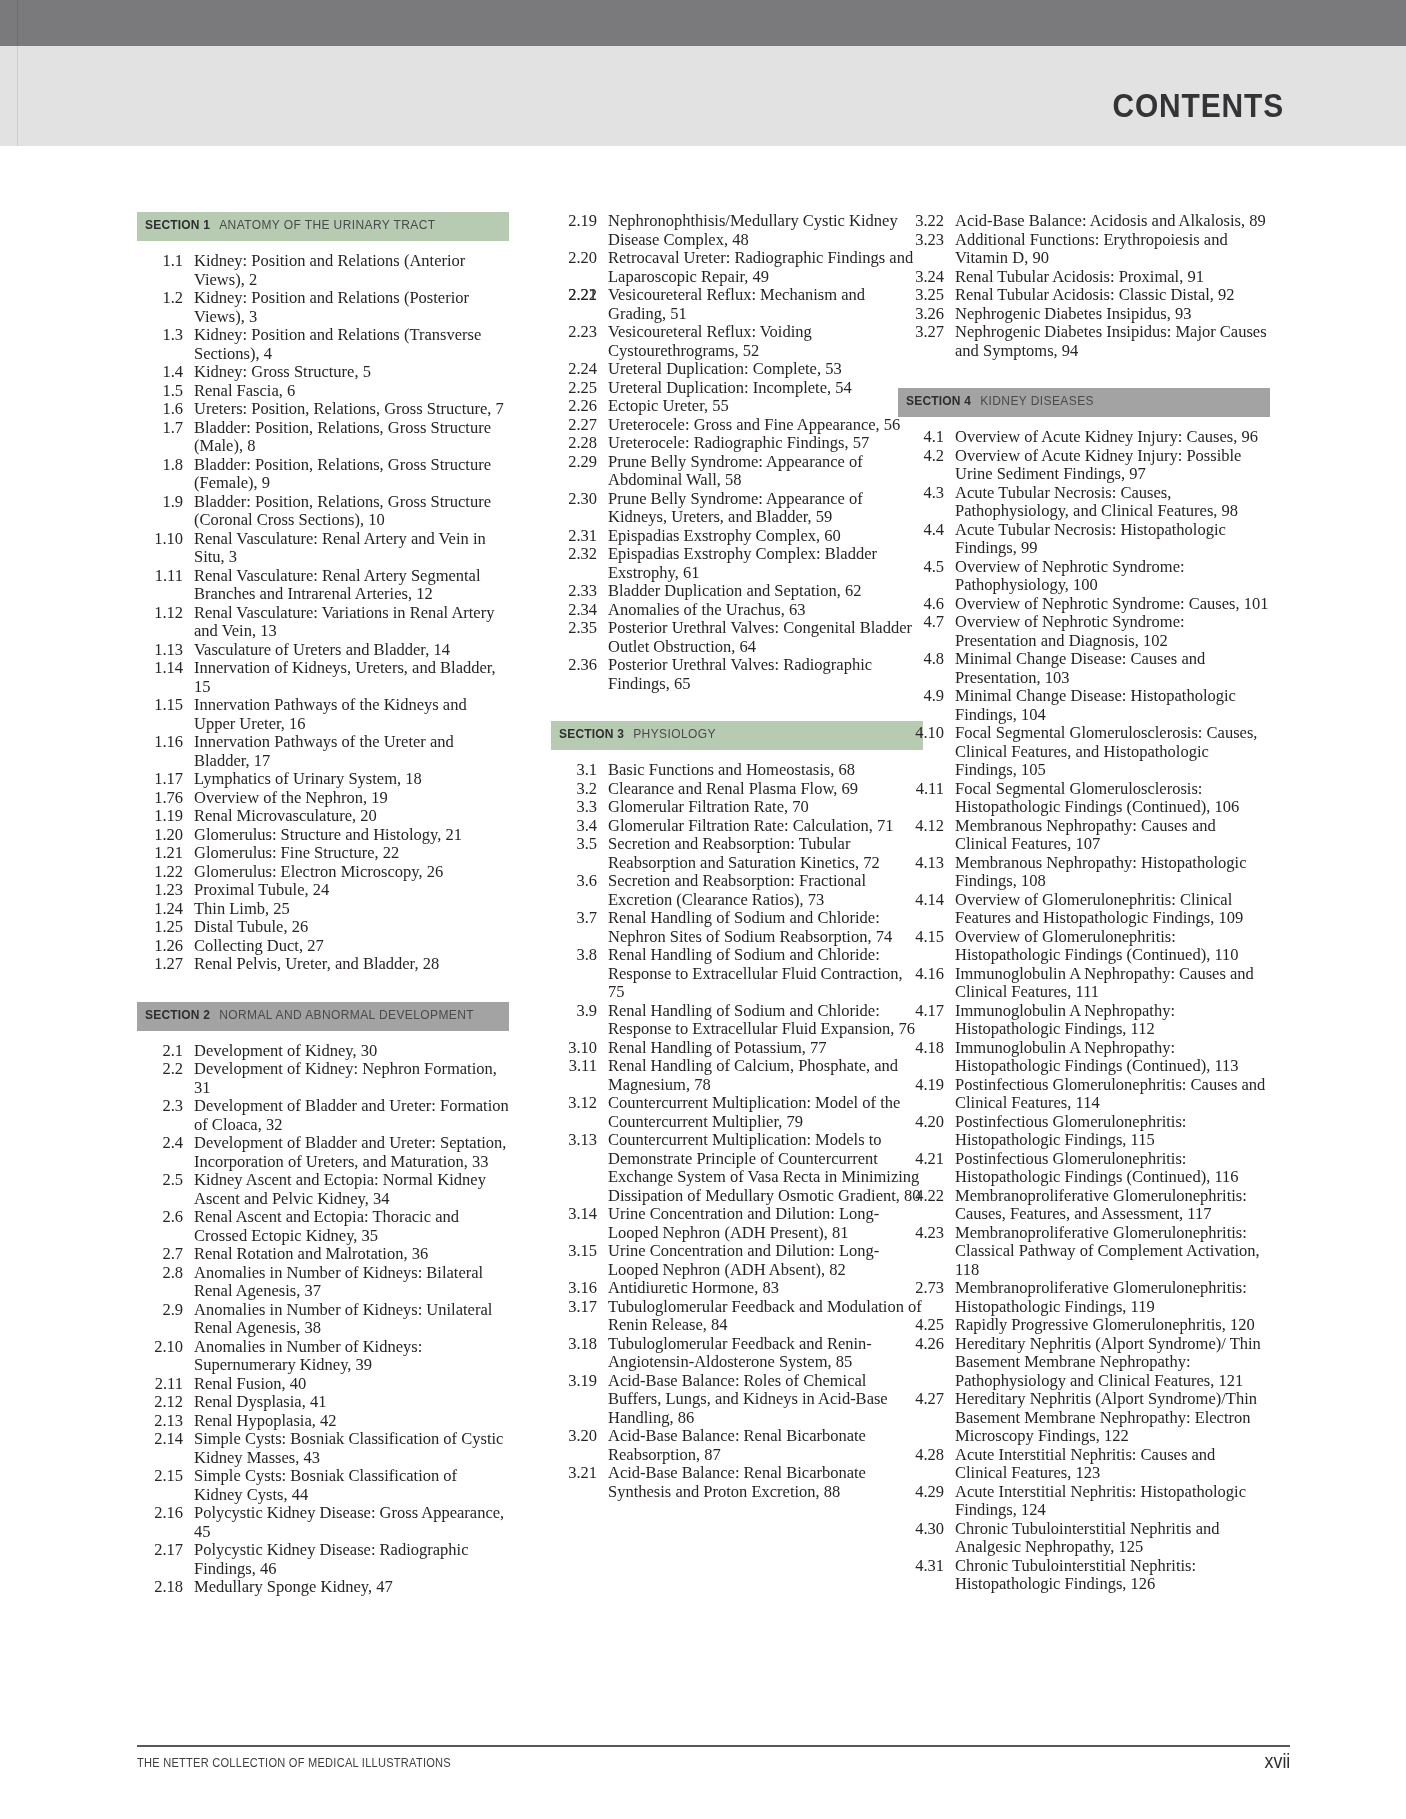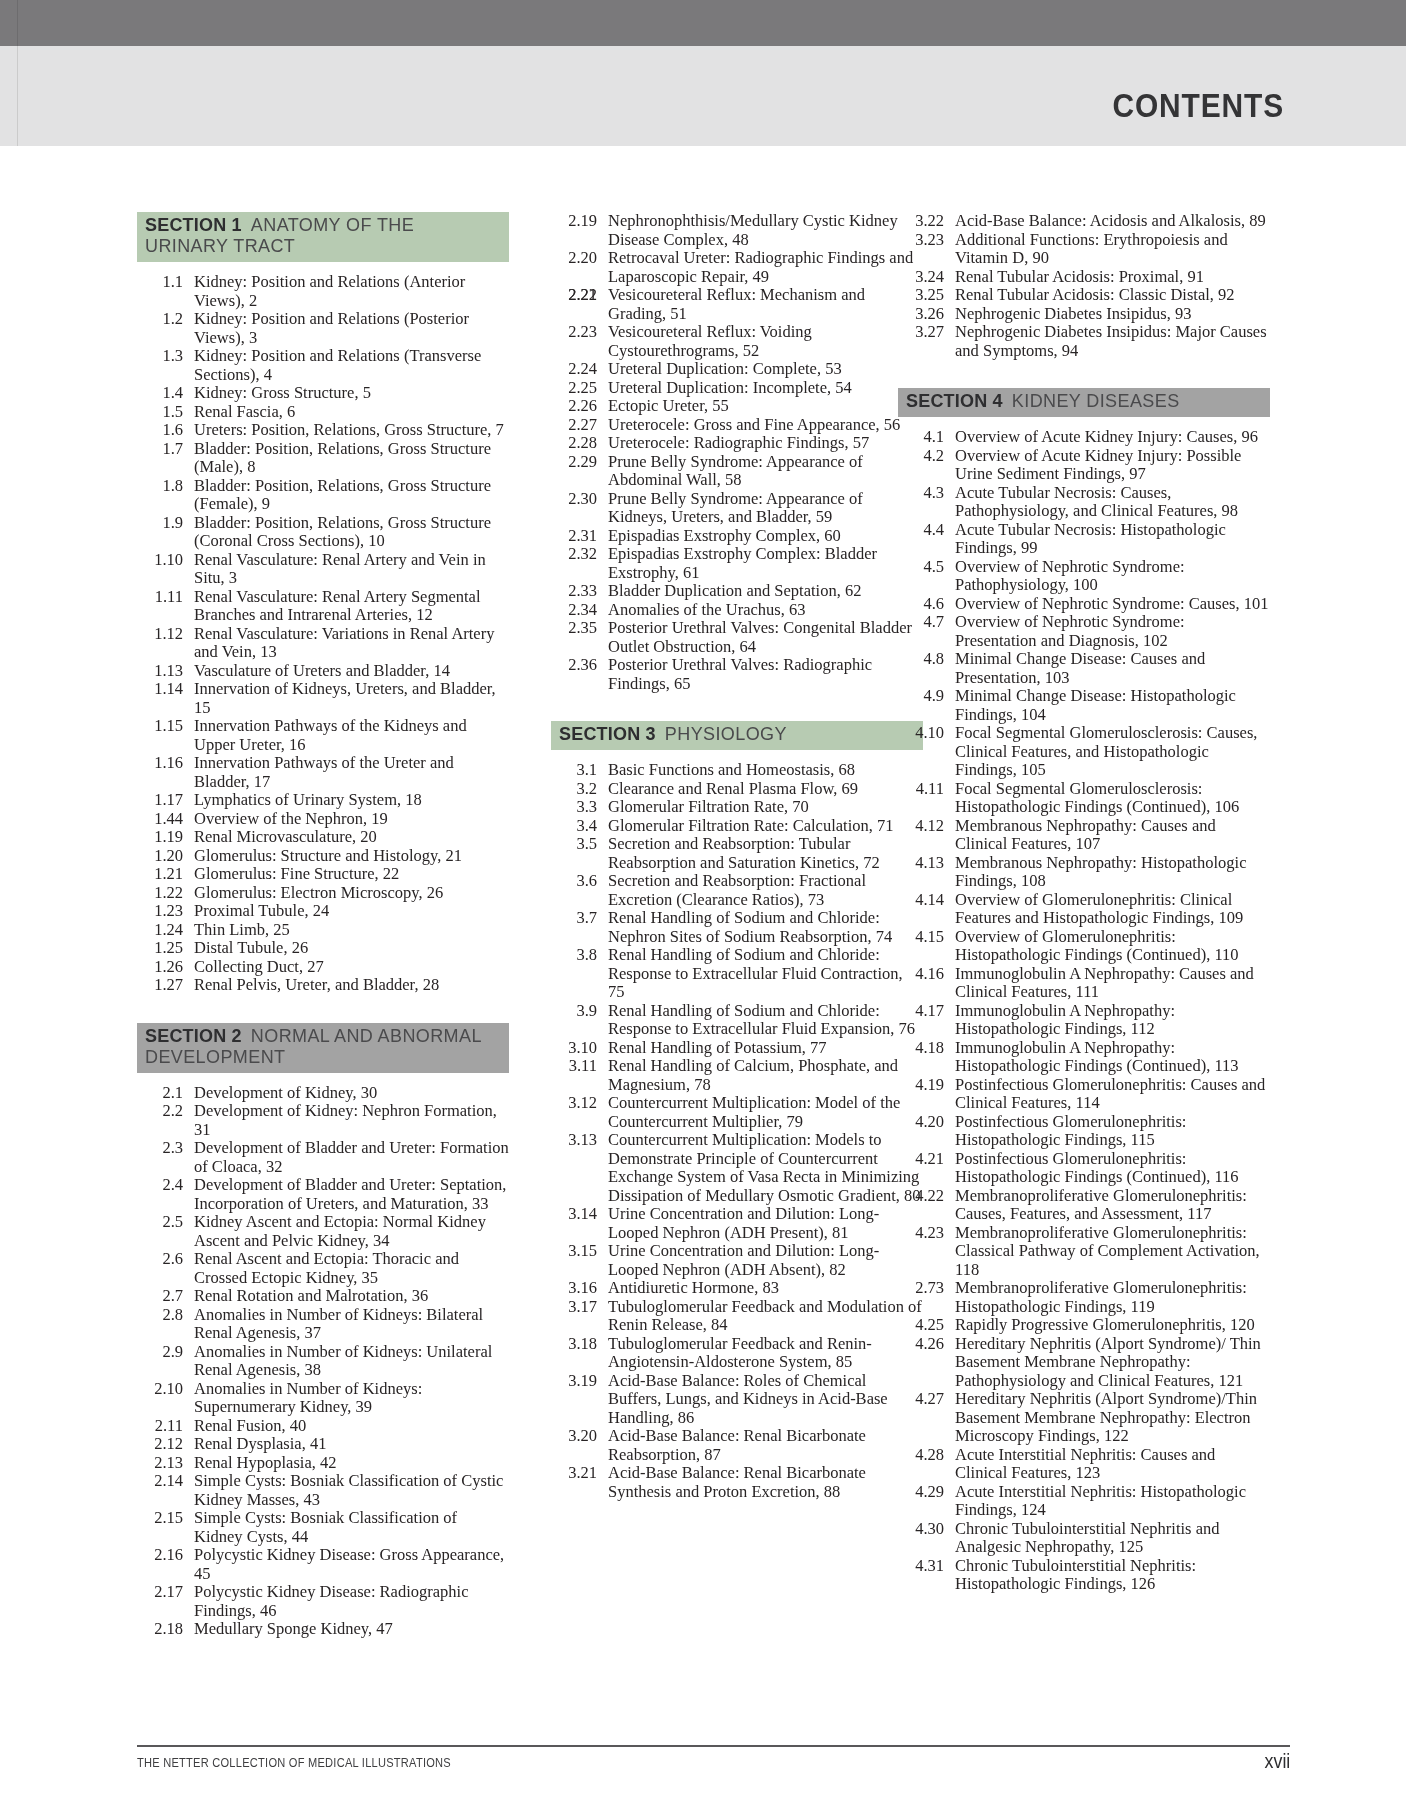--- a/index.html
+++ b/index.html
@@ -13,21 +13,21 @@
   .contents-title{
     position:absolute;top:86px;right:122px;
     font-family:"Liberation Sans",sans-serif;font-weight:bold;font-size:34px;
     color:#343436;letter-spacing:1px;transform:scaleX(.88);transform-origin:100% 50%;
   }
   .col{position:absolute;top:212px;width:372px;}
   .col-1{left:137px;}
   .col-2{left:551px;}
   .col-3{left:898px;}
   .sec{
-    font-family:"Liberation Sans",sans-serif;font-size:18px;line-height:21px;
+    font-family:"Liberation Sans",sans-serif;font-size:12px;line-height:21px;
     padding:3px 8px 5px;margin:0 0 11px 0;color:#4a4a4c;letter-spacing:.4px;
   }
   .sec:not(:first-child){margin-top:28px;}
   .sec .lbl{font-weight:bold;color:#2e2e30;margin-right:9px;letter-spacing:.2px;}
   .sec.green{background:#b7cbb2;}
   .sec.salmon{background:#a3a3a3;}
   .item{
     position:relative;padding-left:57px;font-size:16.5px;line-height:18.5px;
     color:#282425;
   }
@@ -64,21 +64,21 @@
     <div class="item"><span class="num">1.8</span><span class="txt">Bladder: Position, Relations, Gross Structure (Female), 9</span></div>
     <div class="item"><span class="num">1.9</span><span class="txt">Bladder: Position, Relations, Gross Structure (Coronal Cross Sections), 10</span></div>
     <div class="item"><span class="num">1.10</span><span class="txt">Renal Vasculature: Renal Artery and Vein in Situ, 3</span></div>
     <div class="item"><span class="num">1.11</span><span class="txt">Renal Vasculature: Renal Artery Segmental Branches and Intrarenal Arteries, 12</span></div>
     <div class="item"><span class="num">1.12</span><span class="txt">Renal Vasculature: Variations in Renal Artery and Vein, 13</span></div>
     <div class="item"><span class="num">1.13</span><span class="txt">Vasculature of Ureters and Bladder, 14</span></div>
     <div class="item"><span class="num">1.14</span><span class="txt">Innervation of Kidneys, Ureters, and Bladder, 15</span></div>
     <div class="item"><span class="num">1.15</span><span class="txt">Innervation Pathways of the Kidneys and Upper Ureter, 16</span></div>
     <div class="item"><span class="num">1.16</span><span class="txt">Innervation Pathways of the Ureter and Bladder, 17</span></div>
     <div class="item"><span class="num">1.17</span><span class="txt">Lymphatics of Urinary System, 18</span></div>
-    <div class="item"><span class="num">1.44</span><span class="txt">Overview of the Nephron, 19</span></div>
+    <div class="item"><span class="num">1.76</span><span class="txt">Overview of the Nephron, 19</span></div>
     <div class="item"><span class="num">1.19</span><span class="txt">Renal Microvasculature, 20</span></div>
     <div class="item"><span class="num">1.20</span><span class="txt">Glomerulus: Structure and Histology, 21</span></div>
     <div class="item"><span class="num">1.21</span><span class="txt">Glomerulus: Fine Structure, 22</span></div>
     <div class="item"><span class="num">1.22</span><span class="txt">Glomerulus: Electron Microscopy, 26</span></div>
     <div class="item"><span class="num">1.23</span><span class="txt">Proximal Tubule, 24</span></div>
     <div class="item"><span class="num">1.24</span><span class="txt">Thin Limb, 25</span></div>
     <div class="item"><span class="num">1.25</span><span class="txt">Distal Tubule, 26</span></div>
     <div class="item"><span class="num">1.26</span><span class="txt">Collecting Duct, 27</span></div>
     <div class="item"><span class="num">1.27</span><span class="txt">Renal Pelvis, Ureter, and Bladder, 28</span></div>
     <div class="sec salmon"><span class="lbl">SECTION 2</span><span class="ttl">NORMAL AND ABNORMAL DEVELOPMENT</span></div>

